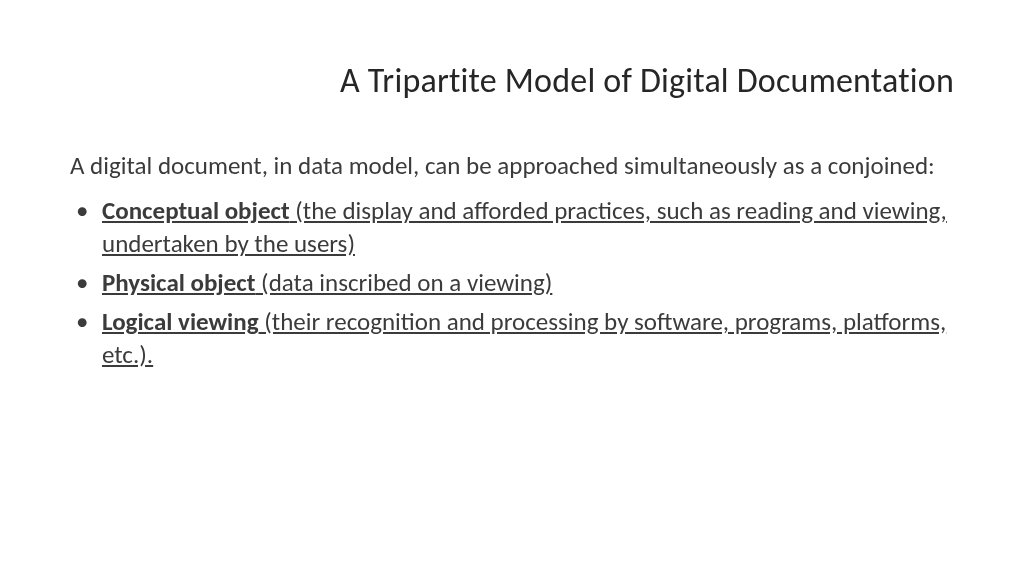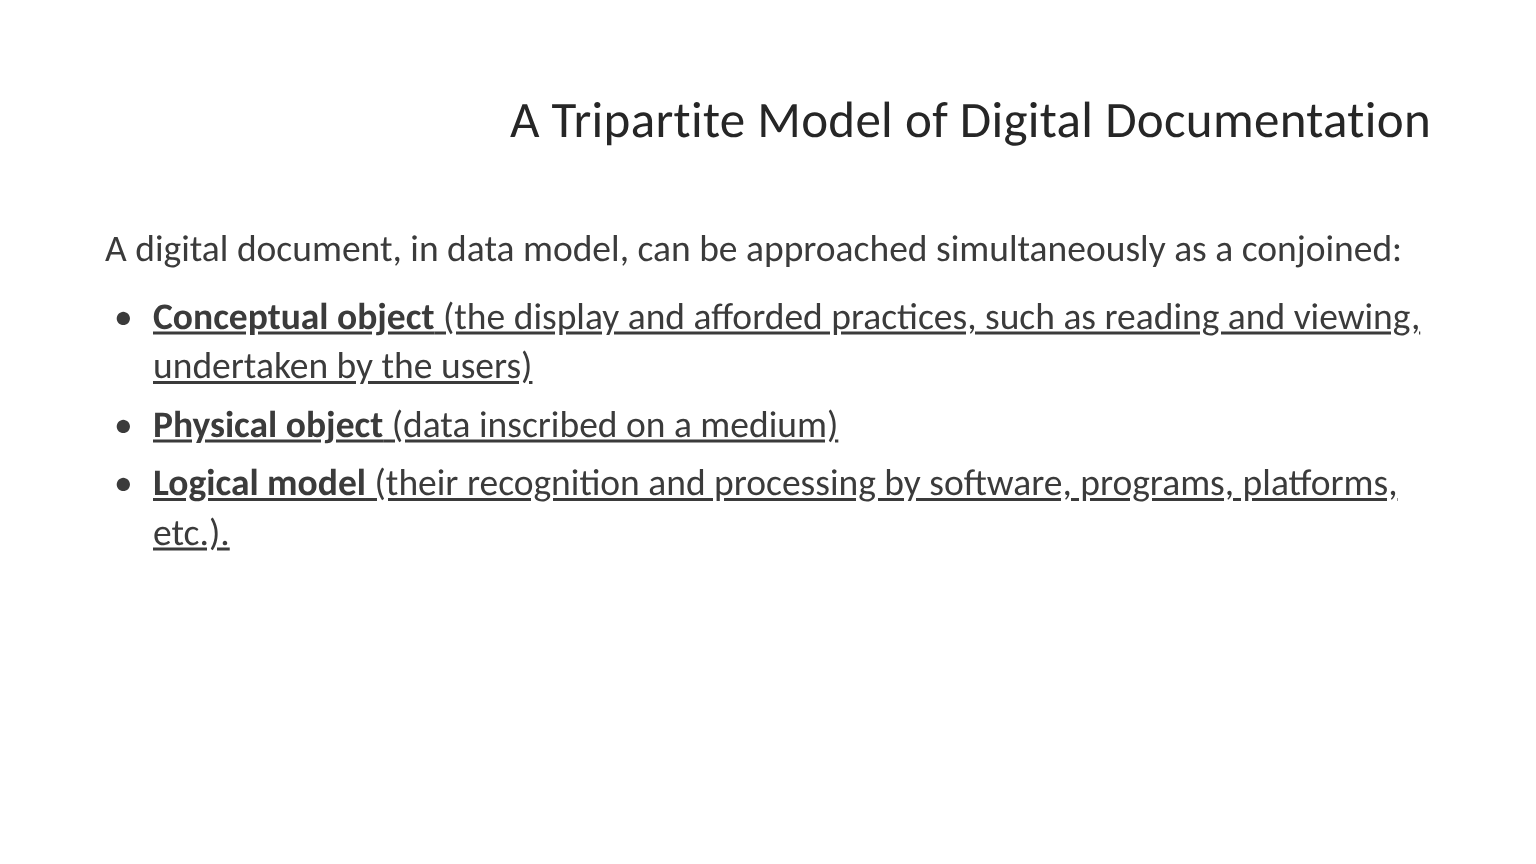--- a/index.html
+++ b/index.html
@@ -60,18 +60,18 @@
 
 <h1 class="slide-title">A Tripartite Model of Digital Documentation</h1>
 
 <p class="intro-text">A digital document, in data model, can be approached simultaneously as a conjoined:</p>
 
 <ul class="bullet-list">
   <li>
     <span class="bold">Conceptual object</span><span> (the display and afforded practices, such as reading and viewing, undertaken by the users)</span>
   </li>
   <li>
-    <span class="bold">Physical object</span><span> (data inscribed on a medium)</span>
+    <span class="bold">Physical object</span><span> (data inscribed on a viewing)</span>
   </li>
   <li>
-    <span class="bold">Logical model</span><span> (their recognition and processing by software, programs, platforms, etc.).</span>
+    <span class="bold">Logical viewing</span><span> (their recognition and processing by software, programs, platforms, etc.).</span>
   </li>
 </ul>
 
 </body></html>

